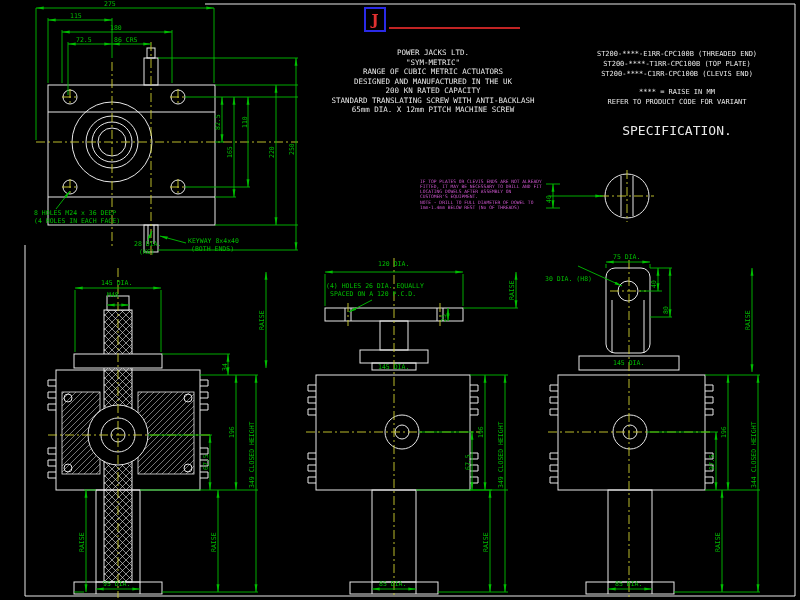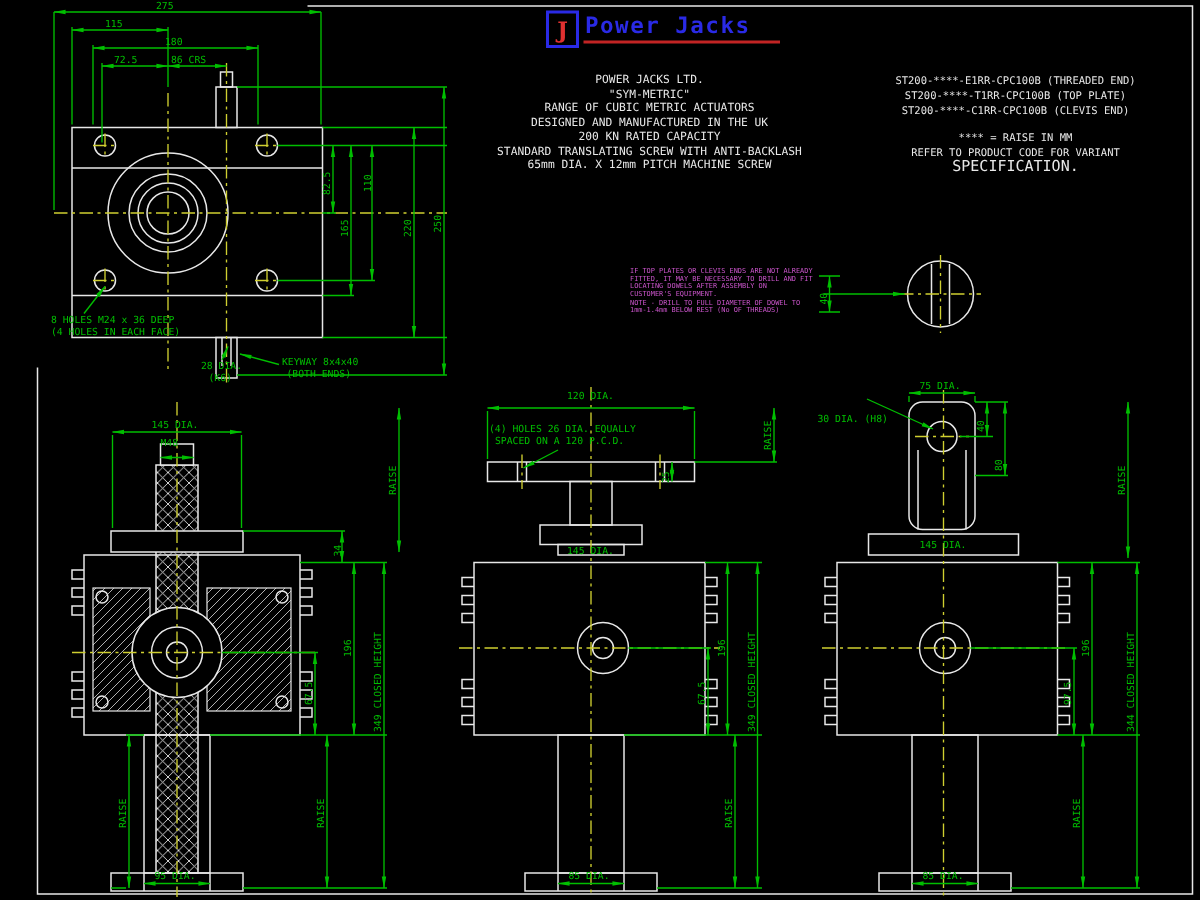--- a/index.html
+++ b/index.html
@@ -193,21 +193,20 @@
       <line class="g dim" x1="716" y1="432" x2="716" y2="490"></line>
       <line class="g dim" x1="722" y1="490" x2="722" y2="592"></line>
       <line class="g dim" x1="608" y1="589" x2="652" y2="589"></line>
       <path class="g" d="M705,375 H760 M705,490 H760 M674,592 H760 M647,432 H718"></path>
     </g>
   </svg>
 
   <div id="logo-box">
     <span id="logo-j">J</span>
   </div>
-  <div id="brand">Power Jacks</div>
   <div id="brand-underline"></div>
 
   <div id="label-layer">
       <span class="lbl" style="left: 104px; top: 1px; font-size: 6.5px;">275</span>
       <span class="lbl" style="left: 70px; top: 13px; font-size: 6.5px;">115</span>
       <span class="lbl" style="left: 110px; top: 25px; font-size: 6.5px;">180</span>
       <span class="lbl" style="left: 76px; top: 37px; font-size: 6.5px;">72.5</span>
       <span class="lbl" style="left: 114px; top: 37px; font-size: 6.5px;">86 CRS</span>
       <span class="lbl rot" style="left: 215px; top: 130px; font-size: 6.5px;">82.5</span>
       <span class="lbl rot" style="left: 242px; top: 128px; font-size: 6.5px;">110</span>
@@ -226,21 +225,21 @@
       <span class="lbl w ctr" style="left: 433px; top: 68px; font-size: 7.5px;">RANGE OF CUBIC METRIC ACTUATORS</span>
       <span class="lbl w ctr" style="left: 433px; top: 78px; font-size: 7.5px;">DESIGNED AND MANUFACTURED IN THE UK</span>
       <span class="lbl w ctr" style="left: 433px; top: 87px; font-size: 7.5px;">200 KN RATED CAPACITY</span>
       <span class="lbl w ctr" style="left: 433px; top: 97px; font-size: 7.5px;">STANDARD TRANSLATING SCREW WITH ANTI-BACKLASH</span>
       <span class="lbl w ctr" style="left: 433px; top: 106px; font-size: 7.5px;">65mm DIA. X 12mm PITCH MACHINE SCREW</span>
       <span class="lbl w ctr" style="left: 677px; top: 51px; font-size: 7px;">ST200-****-E1RR-CPC100B (THREADED END)</span>
       <span class="lbl w ctr" style="left: 677px; top: 61px; font-size: 7px;">ST200-****-T1RR-CPC100B (TOP PLATE)</span>
       <span class="lbl w ctr" style="left: 677px; top: 71px; font-size: 7px;">ST200-****-C1RR-CPC100B (CLEVIS END)</span>
       <span class="lbl w ctr" style="left: 677px; top: 89px; font-size: 7px;">**** = RAISE IN MM</span>
       <span class="lbl w ctr" style="left: 677px; top: 99px; font-size: 7px;">REFER TO PRODUCT CODE FOR VARIANT</span>
-      <span class="lbl w ctr" style="left: 677px; top: 107px; font-size: 10px;">SPECIFICATION.</span>
+      <span class="lbl w ctr" style="left: 677px; top: 124px; font-size: 13px;">SPECIFICATION.</span>
       <span class="lbl m" style="left: 420px; top: 180px; font-size: 4.6px;">IF TOP PLATES OR CLEVIS ENDS ARE NOT ALREADY</span>
       <span class="lbl m" style="left: 420px; top: 185px; font-size: 4.6px;">FITTED, IT MAY BE NECESSARY TO DRILL AND FIT</span>
       <span class="lbl m" style="left: 420px; top: 190px; font-size: 4.6px;">LOCATING DOWELS AFTER ASSEMBLY ON</span>
       <span class="lbl m" style="left: 420px; top: 195px; font-size: 4.6px;">CUSTOMER'S EQUIPMENT.</span>
       <span class="lbl m" style="left: 420px; top: 201px; font-size: 4.6px;">NOTE - DRILL TO FULL DIAMETER OF DOWEL TO</span>
       <span class="lbl m" style="left: 420px; top: 206px; font-size: 4.6px;">1mm-1.4mm BELOW REST (No OF THREADS)</span>
       <span class="lbl" style="left: 101px; top: 280px; font-size: 6.5px;">145 DIA.</span>
       <span class="lbl" style="left: 107px; top: 292px; font-size: 6.5px;">M48</span>
       <span class="lbl rot" style="left: 222px; top: 371px; font-size: 6.5px;">34</span>
       <span class="lbl rot" style="left: 229px; top: 438px; font-size: 6.5px;">196</span>

